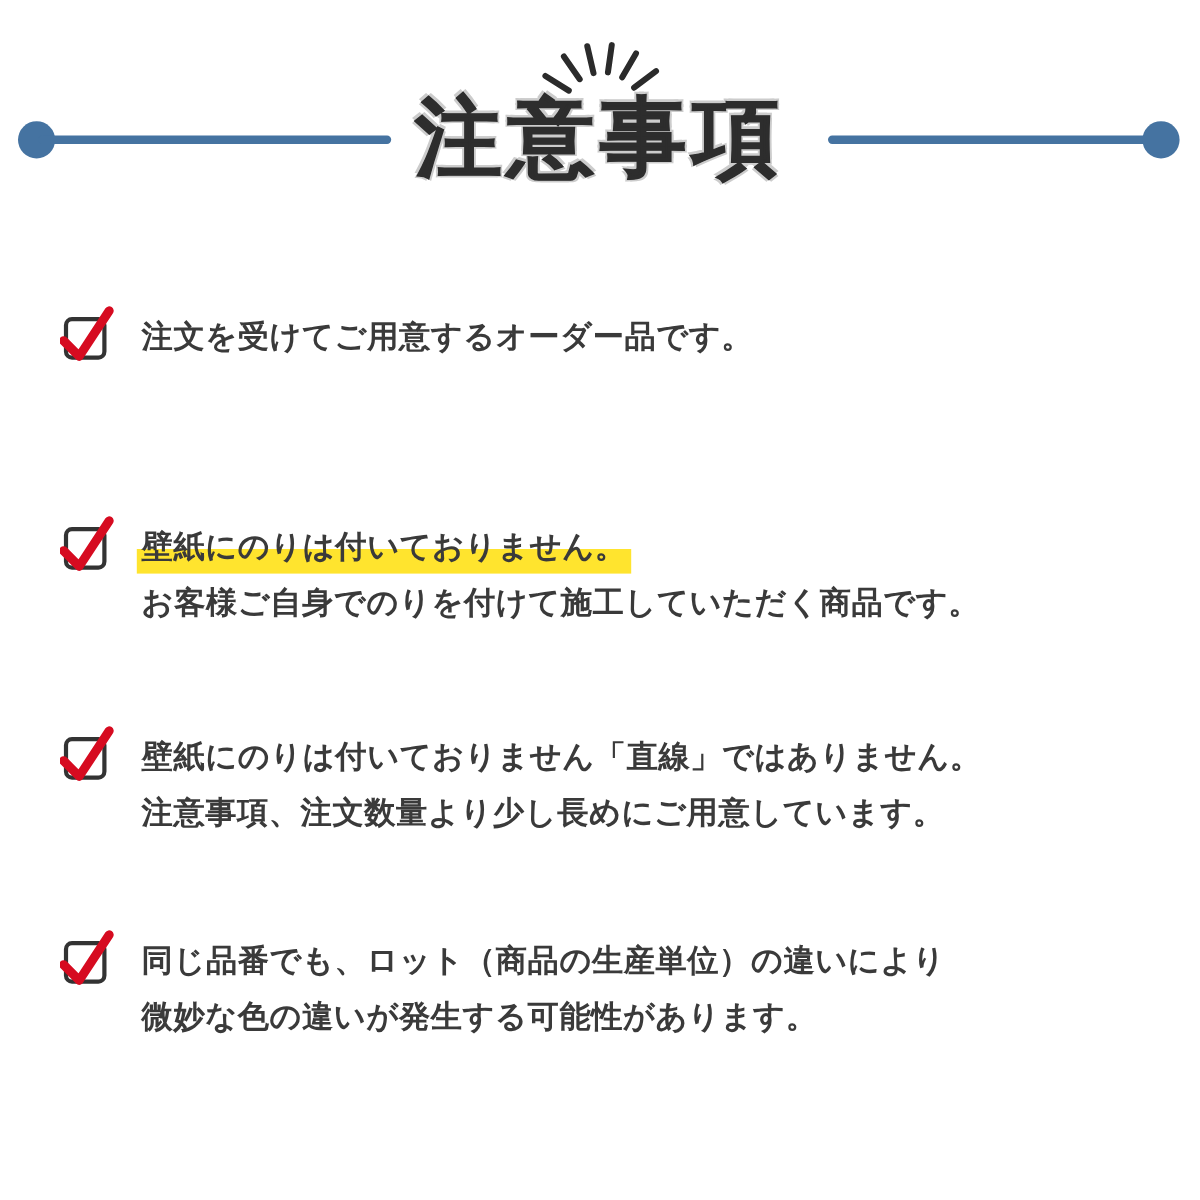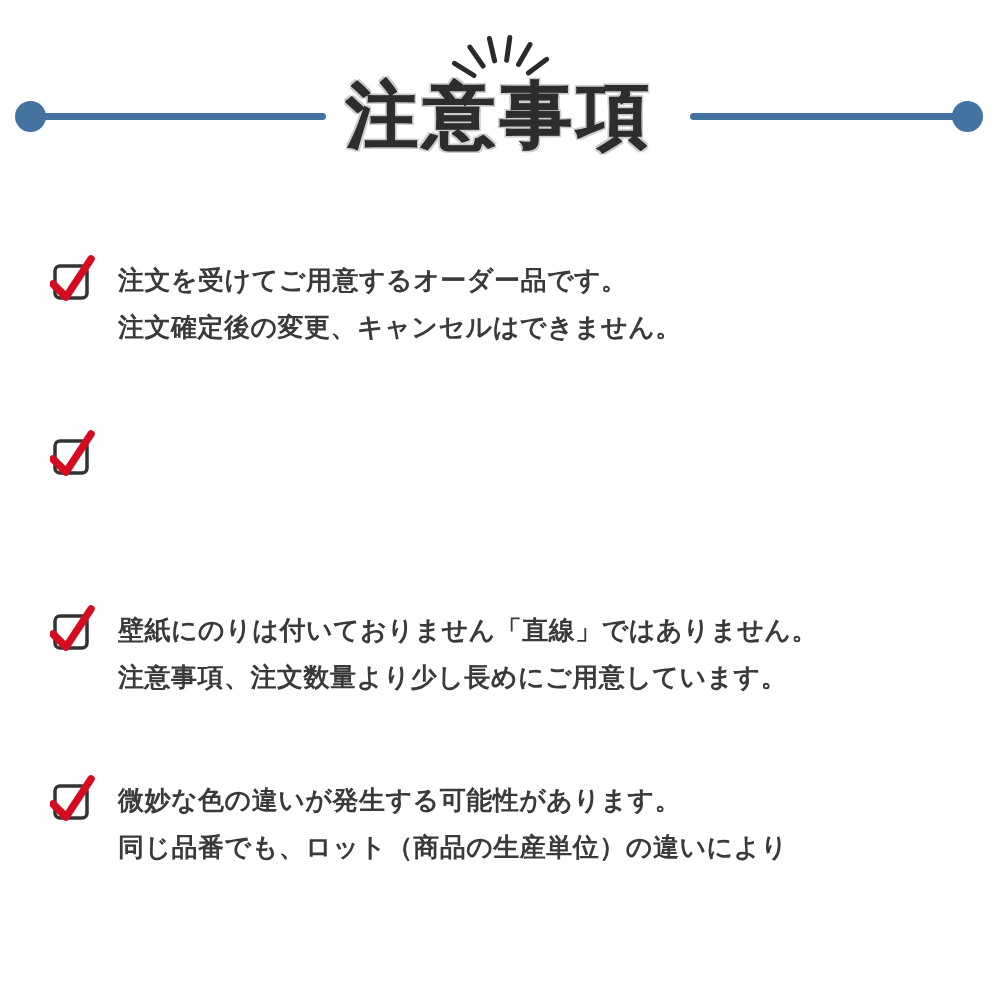--- a/index.html
+++ b/index.html
@@ -125,48 +125,49 @@
   <span class="rule-bar right"></span>
   <span class="rule-dot right"></span>
 
   <section class="item i1">
     <svg class="checkbox" viewBox="0 0 46 46">
       <rect x="5" y="11" width="32" height="32" rx="5" fill="none" stroke="#333333" stroke-width="3.5"></rect>
       <polyline points="3,29 16,42 41,4" fill="none" stroke="#d60b20" stroke-width="7.5" stroke-linecap="round" stroke-linejoin="round"></polyline>
     </svg>
     <div class="lines">
       <div class="line">注文を受けてご用意するオーダー品です。</div>
-      <div class="line">注文確定後の変更、キャンセルはできません。</div>
     </div>
   </section>
 
   <section class="item i2">
     <svg class="checkbox" viewBox="0 0 46 46">
       <rect x="5" y="11" width="32" height="32" rx="5" fill="none" stroke="#333333" stroke-width="3.5"></rect>
       <polyline points="3,29 16,42 41,4" fill="none" stroke="#d60b20" stroke-width="7.5" stroke-linecap="round" stroke-linejoin="round"></polyline>
     </svg>
     <div class="lines">
+      <div class="line"><span class="hl">壁紙にのりは付いておりません。</span></div>
+      <div class="line">お客様ご自身でのりを付けて施工していただく商品です。</div>
     </div>
   </section>
 
   <section class="item i3">
     <svg class="checkbox" viewBox="0 0 46 46">
       <rect x="5" y="11" width="32" height="32" rx="5" fill="none" stroke="#333333" stroke-width="3.5"></rect>
       <polyline points="3,29 16,42 41,4" fill="none" stroke="#d60b20" stroke-width="7.5" stroke-linecap="round" stroke-linejoin="round"></polyline>
     </svg>
     <div class="lines">
       <div class="line">壁紙にのりは付いておりません「直線」ではありません。</div>
       <div class="line">注意事項、注文数量より少し長めにご用意しています。</div>
     </div>
   </section>
 
   <section class="item i4">
     <svg class="checkbox" viewBox="0 0 46 46">
       <rect x="5" y="11" width="32" height="32" rx="5" fill="none" stroke="#333333" stroke-width="3.5"></rect>
       <polyline points="3,29 16,42 41,4" fill="none" stroke="#d60b20" stroke-width="7.5" stroke-linecap="round" stroke-linejoin="round"></polyline>
     </svg>
     <div class="lines">
+      <div class="line">同じ品番でも、ロット（商品の生産単位）の違いにより</div>
       <div class="line">微妙な色の違いが発生する可能性があります。</div>
-      <div class="line">同じ品番でも、ロット（商品の生産単位）の違いにより</div>
     </div>
   </section>
 
 </div>
 
 </body></html>

